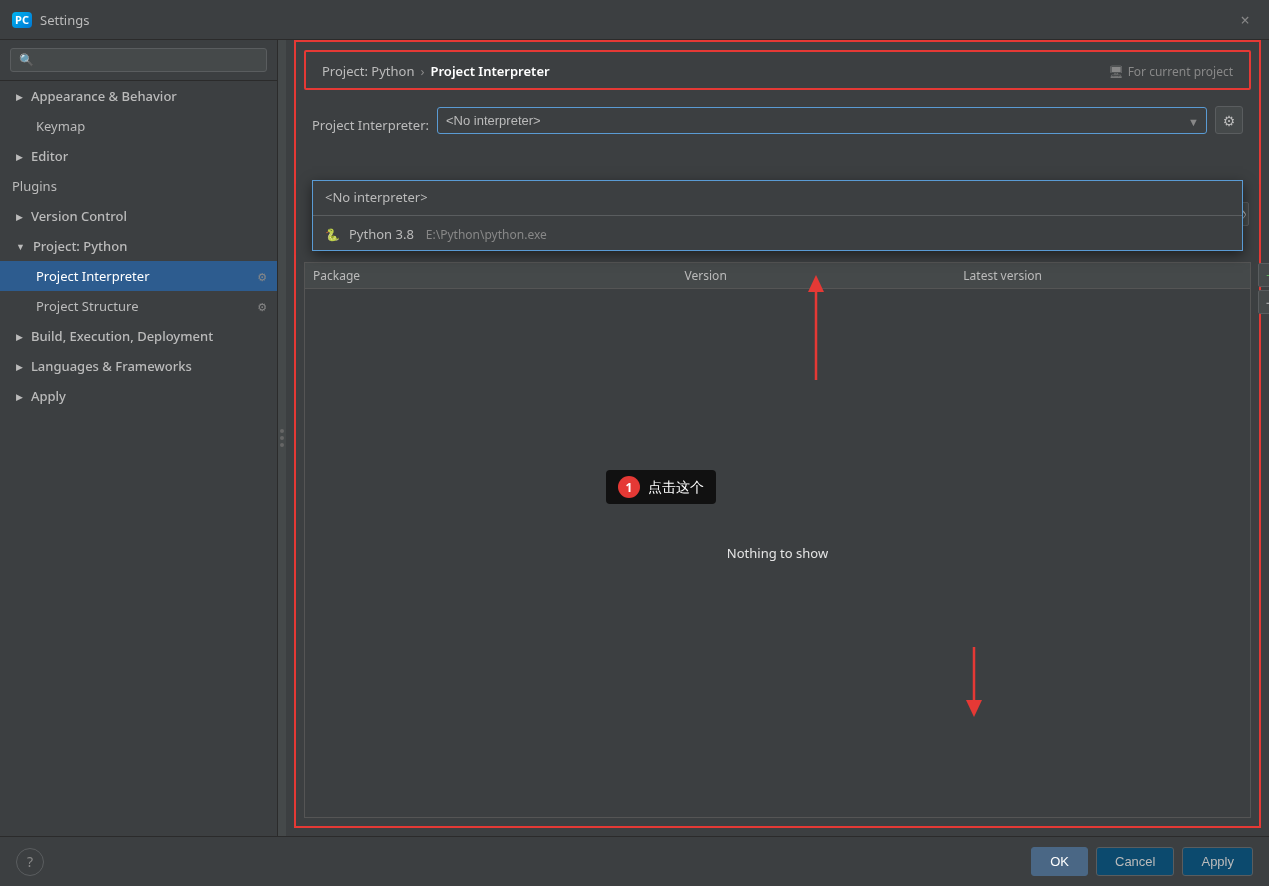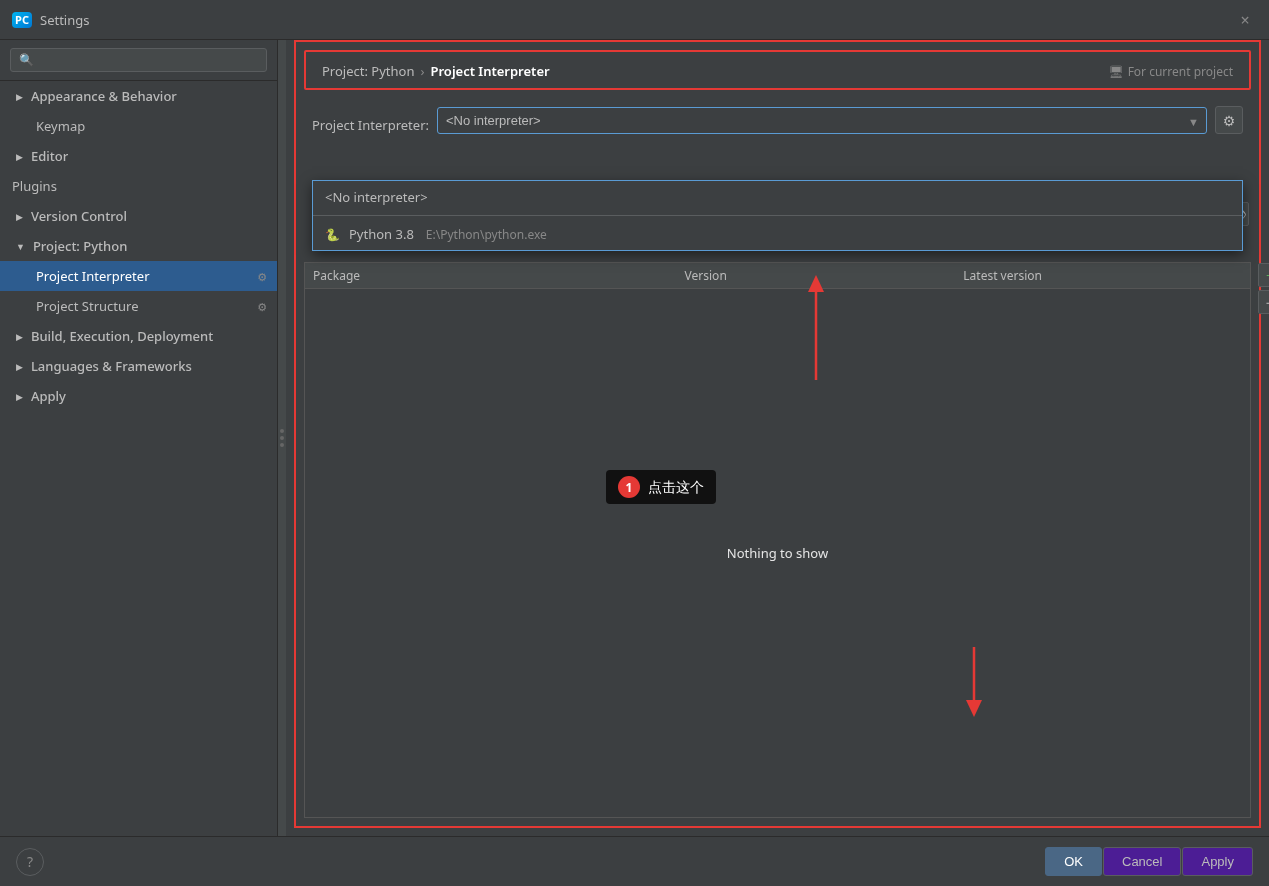--- a/index.html
+++ b/index.html
@@ -310,29 +310,29 @@
       border-radius: 50%;
       display: flex;
       align-items: center;
       justify-content: center;
       cursor: pointer;
       color: #888;
       font-size: 14px;
     }
     .action-buttons {
       display: flex;
-      gap: 1px;
+      gap: 8px;
     }
     .btn {
       padding: 6px 18px;
       border-radius: 3px;
       cursor: pointer;
       font-size: 13px;
       border: 1px solid #5a5d5f;
-      background: #4c1d95;
+      background: #0c4a6e;
       color: #bbbbbb;
     }
     .btn-primary {
       background: #4a6785;
       border-color: #4a6785;
       color: #ffffff;
     }
 
     
     .content-inner {

